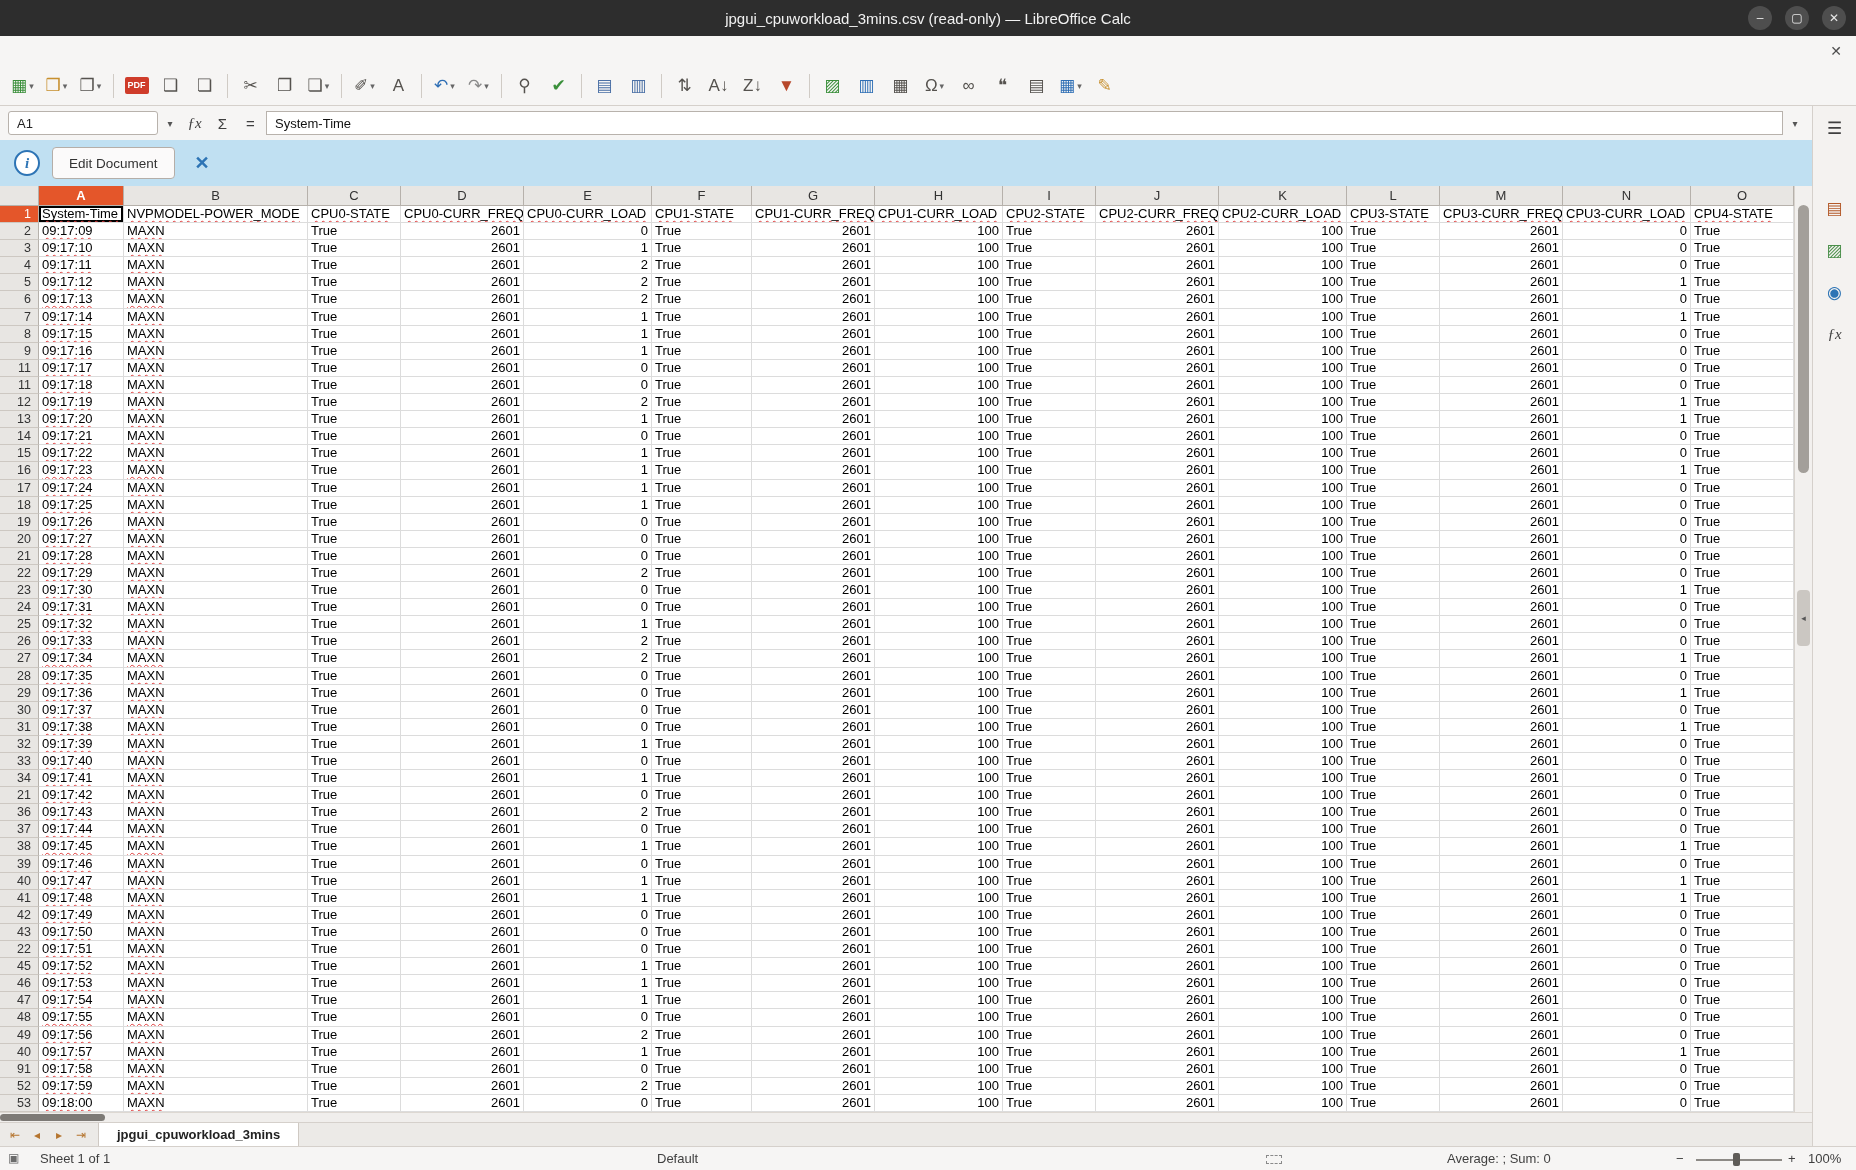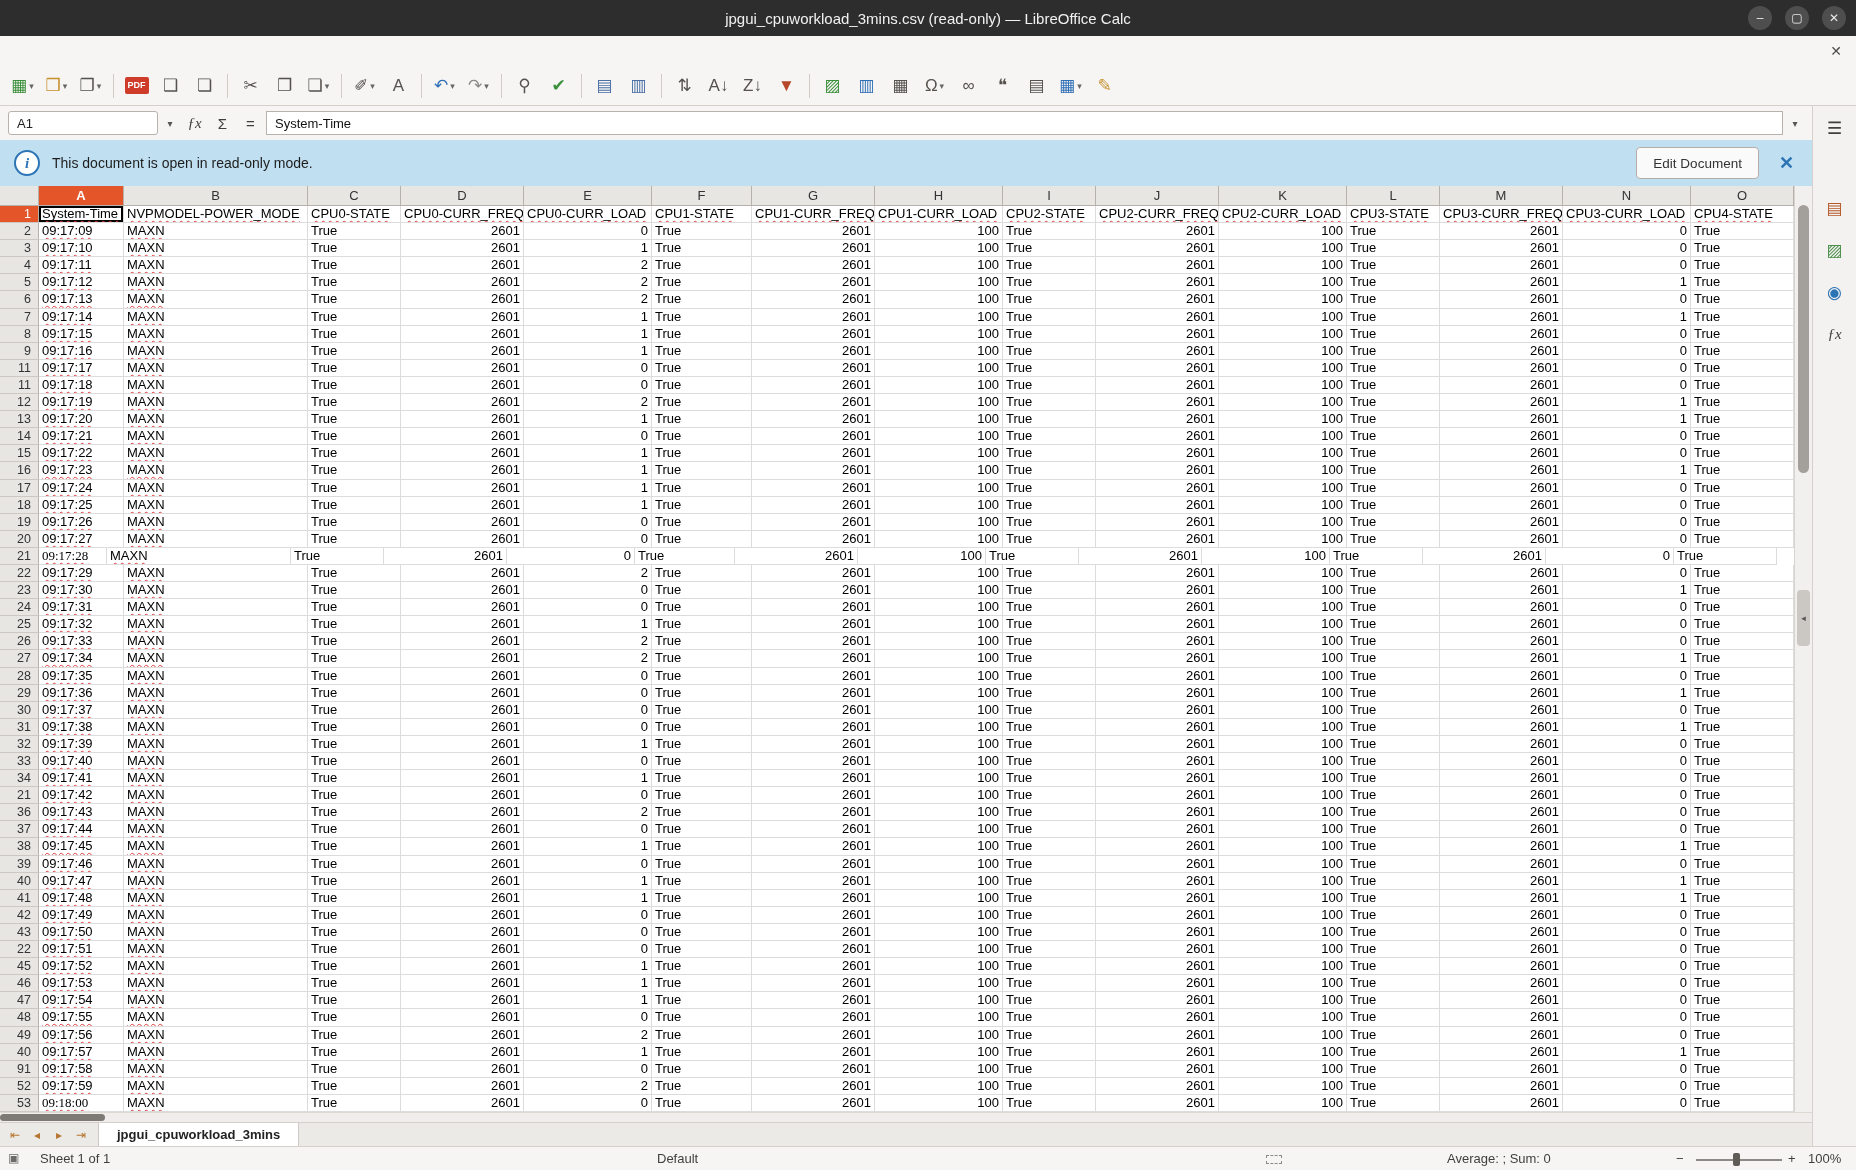--- a/index.html
+++ b/index.html
@@ -242,21 +242,20 @@
       <span class="fb-dd">▾</span>
       <span class="fb-btn fb-fx">ƒx</span>
       <span class="fb-btn">Σ</span>
       <span class="fb-btn">=</span>
       <input class="formula-input" readonly="" value="System-Time" style="">
       <span class="fb-dd">▾</span>
     </div>
 
     <div class="infobar">
       <div class="info-icon">i</div>
-      <div class="info-msg">This document is open in read-only mode.</div>
       <div class="edit-doc-btn">Edit Document</div>
       <span class="info-close">✕</span>
     </div>
 
     <div class="gridwrap">
       <div class="gridcols">
         <div class="colheader">
           <div class="corner"></div>
           <div style="display:flex;">
               <div class="col-h sel" style="width: 85px;">A</div>
@@ -632,21 +631,21 @@
               <div class="cell" style="width: 93px;">True</div>
               <div class="cell num" style="width: 123px;">2601</div>
               <div class="cell num" style="width: 128px;">100</div>
               <div class="cell" style="width: 93px;">True</div>
               <div class="cell num" style="width: 123px;">2601</div>
               <div class="cell num" style="width: 128px;">0</div>
               <div class="cell" style="width: 103px;">True</div>
             </div>
             <div class="sheet-row">
               <div class="row-h">21</div>
-              <div class="cell sp" style="width: 68px; font-family: Liberation Serif, serif;">09:17:28</div>
+              <div class="cell sp" style="width: 85px;">09:17:28</div>
               <div class="cell sp" style="width: 184px;">MAXN</div>
               <div class="cell" style="width: 93px;">True</div>
               <div class="cell num" style="width: 123px;">2601</div>
               <div class="cell num" style="width: 128px;">0</div>
               <div class="cell" style="width: 100px;">True</div>
               <div class="cell num" style="width: 123px;">2601</div>
               <div class="cell num" style="width: 128px;">100</div>
               <div class="cell" style="width: 93px;">True</div>
               <div class="cell num" style="width: 123px;">2601</div>
               <div class="cell num" style="width: 128px;">100</div>
@@ -1208,21 +1207,21 @@
               <div class="cell" style="width: 93px;">True</div>
               <div class="cell num" style="width: 123px;">2601</div>
               <div class="cell num" style="width: 128px;">100</div>
               <div class="cell" style="width: 93px;">True</div>
               <div class="cell num" style="width: 123px;">2601</div>
               <div class="cell num" style="width: 128px;">0</div>
               <div class="cell" style="width: 103px;">True</div>
             </div>
             <div class="sheet-row">
               <div class="row-h">53</div>
-              <div class="cell sp" style="width: 85px; font-family: Liberation Serif, serif;">09:18:00</div>
+              <div class="cell sp" style="width: 85px;">09:18:00</div>
               <div class="cell sp" style="width: 184px;">MAXN</div>
               <div class="cell" style="width: 93px;">True</div>
               <div class="cell num" style="width: 123px;">2601</div>
               <div class="cell num" style="width: 128px;">0</div>
               <div class="cell" style="width: 100px;">True</div>
               <div class="cell num" style="width: 123px;">2601</div>
               <div class="cell num" style="width: 128px;">100</div>
               <div class="cell" style="width: 93px;">True</div>
               <div class="cell num" style="width: 123px;">2601</div>
               <div class="cell num" style="width: 128px;">100</div>

